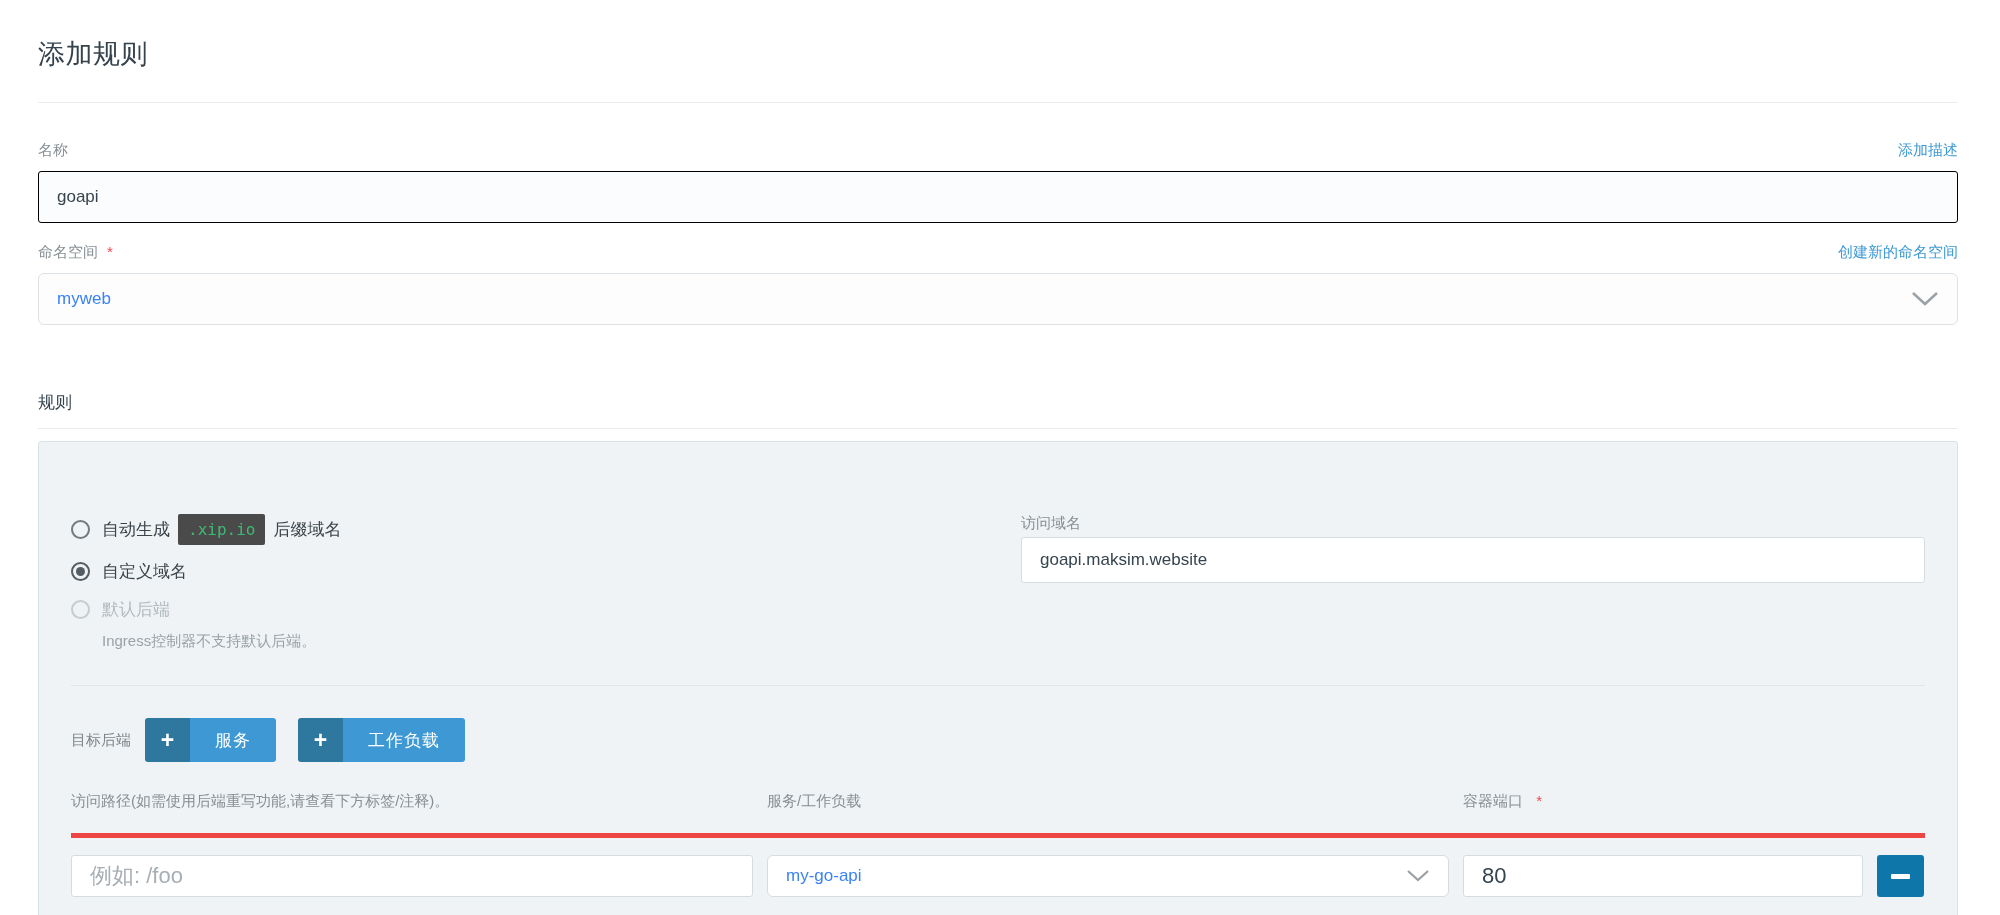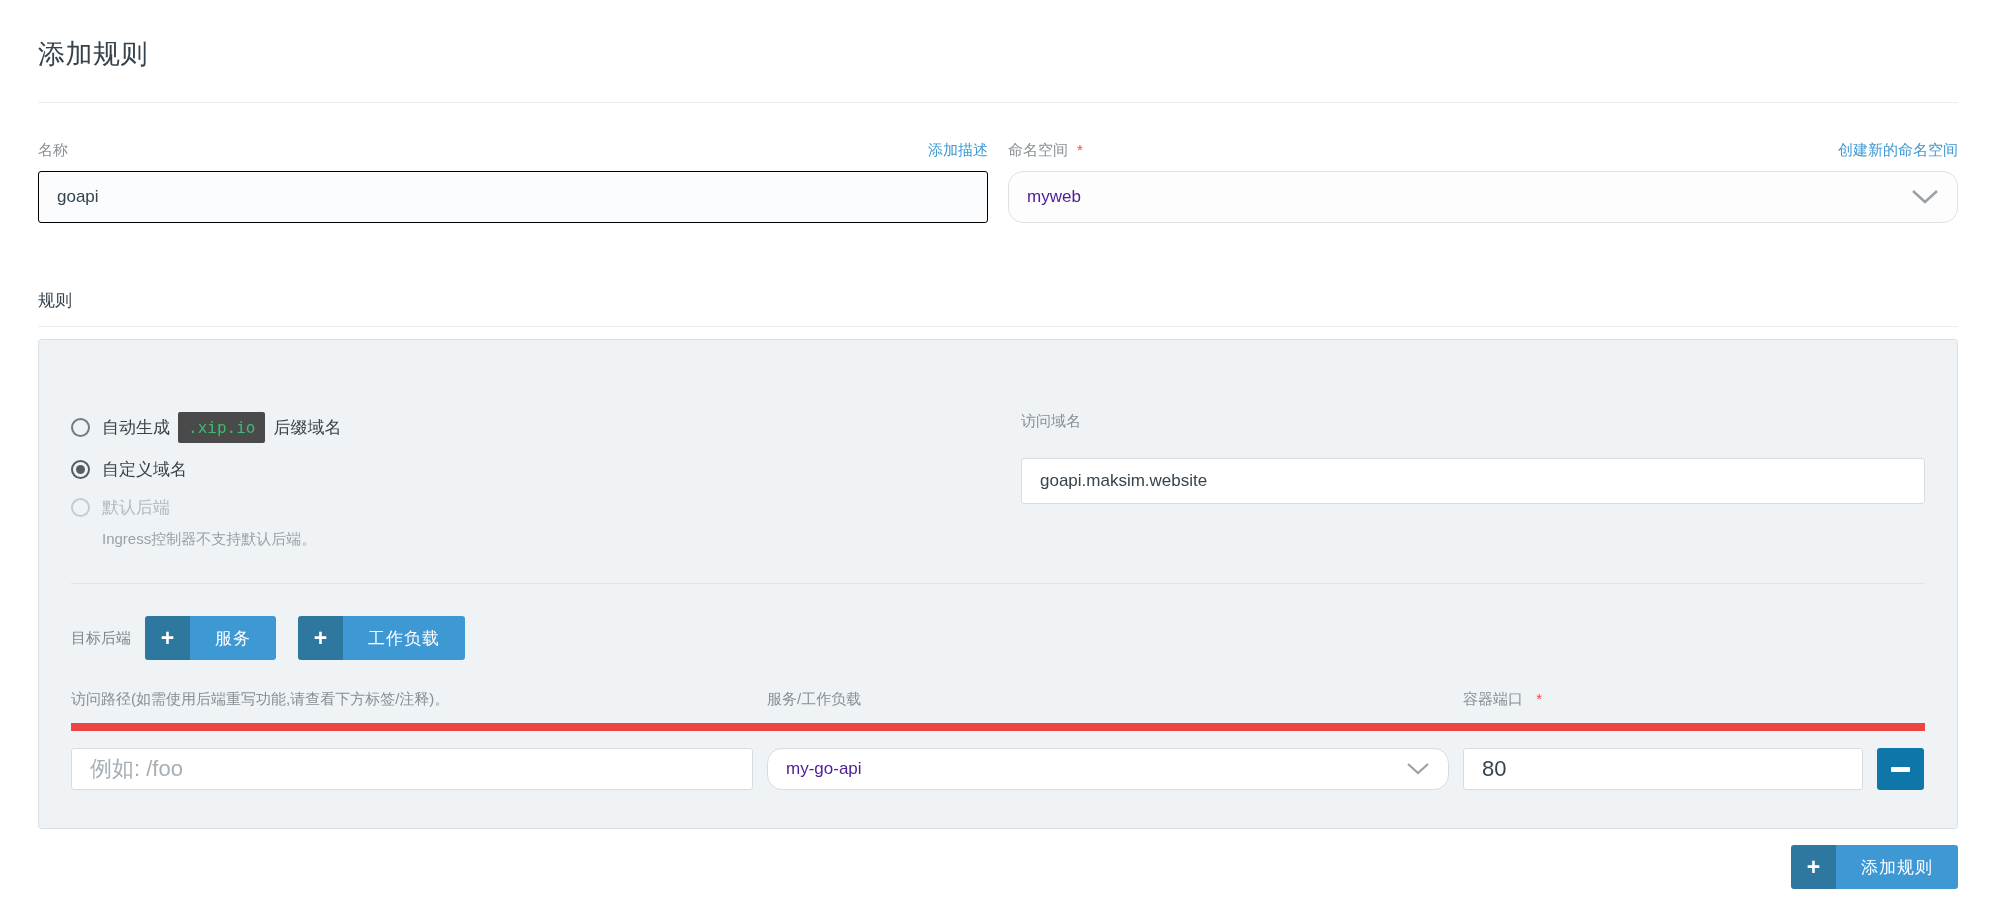--- a/index.html
+++ b/index.html
@@ -3,59 +3,59 @@
 <meta charset="utf-8">
 <style>
   * { box-sizing: border-box; }
   body { margin: 0; background: #fff; font-family: "Liberation Sans", "DejaVu Sans", sans-serif; }
   .page { width: 2000px; height: 915px; position: relative; background: #fff; padding: 26px 42px 0 38px; overflow: hidden; }
 
   .page-title { font-size: 27px; font-weight: 500; color: #36434d; margin: 10px 0 30px; letter-spacing: 0.5px; }
   .divider { border: none; border-top: 1px solid #e9edef; margin: 0; }
 
   
-  .top-grid { display: grid; grid-template-columns: 1fr 1fr; column-gap: 112px; margin-top: 38px; gap: 20px; }
+  .top-grid { display: grid; grid-template-columns: 1fr; column-gap: 112px; margin-top: 38px; gap: 20px; }
   .label-row { display: flex; justify-content: space-between; align-items: baseline; margin-bottom: 11px; }
   .field-label { font-size: 15px; color: #878f94; }
   .label-left { display: flex; align-items: baseline; }
   .required { color: #f64747; font-size: 15px; margin-left: 9px; }
   .link { font-size: 15px; color: #3d98d3; cursor: pointer; }
 
   .text-input { width: 100%; height: 52px; background: #fbfcfd; border: 1px solid #000000; border-radius: 3px; padding: 0 18px; font-size: 17px; color: #35444e; font-family: inherit; outline: none; }
-  .select { width: 100%; height: 52px; background: #fdfdfe; border: 1px solid #dce2e6; border-radius: 15px; display: flex; align-items: center; justify-content: space-between; padding: 0 18px; font-size: 17px; color: #4c1d95; cursor: pointer; }
+  .select { width: 100%; height: 52px; background: #fdfdfe; border: 1px solid #dce2e6; border-radius: 6px; display: flex; align-items: center; justify-content: space-between; padding: 0 18px; font-size: 17px; color: #3b82f6; cursor: pointer; }
   .chevron svg { display: block; }
 
   
   .section-title { font-size: 17px; font-weight: 400; color: #35444e; margin: 66px 0 14px; }
   .panel { background: #eff3f5; border: 1px solid #dbe2e6; border-radius: 3px; padding: 0 32px 38px; }
   .panel-grid { display: grid; grid-template-columns: 950px 1fr; padding-top: 72px; }
 
   .radio-row { display: flex; align-items: center; margin-bottom: 15px; font-size: 17px; color: #3a434a; cursor: pointer; }
   .radio { width: 19px; height: 19px; border-radius: 50%; border: 2px solid #737b81; margin-right: 12px; flex: 0 0 auto; position: relative; background: transparent; }
   .radio.checked { border-color: #555c62; }
   .radio.checked::after { content: ""; position: absolute; left: 3px; top: 3px; width: 9px; height: 9px; border-radius: 50%; background: #555c62; }
   .radio-row.disabled { color: #b3bbc0; cursor: default; }
   .radio-row.disabled .radio { border-color: #c5ccd0; }
   .code-badge { background: #4a4a4a; color: #3dba72; font-family: "DejaVu Sans Mono", monospace; font-size: 16px; padding: 6px 10px; border-radius: 2px; margin: 0 8px; }
   .radio-note { font-size: 15px; color: #9aa2a7; margin: -4px 0 0 31px; }
 
   .host-field .text-input { height: 46px; background: #fff; border-color: #d6dde1; }
-  .host-field .field-label { display: block; margin-bottom: 27px; }
+  .host-field .field-label { display: block; margin-bottom: 4px; }
 
   .panel-divider { border: none; border-top: 1px solid #dee4e7; margin: 34px 0 0; }
 
   .target-row { display: flex; align-items: center; margin-top: 32px; }
   .target-label { font-size: 15px; color: #7c858a; margin-right: 14px; }
   .btn-group { display: flex; align-items: stretch; height: 44px; border-radius: 3px; overflow: hidden; cursor: pointer; margin-right: 22px; padding: 0; border: none; background: none; font-family: inherit; }
   .btn-addon { width: 45px; background: #2e779f; color: #fff; display: flex; align-items: center; justify-content: center; font-size: 23px; font-weight: 700; }
   .btn-body { background: #3d98d3; color: #fff; display: flex; align-items: center; padding: 0 25px; font-size: 17px; letter-spacing: 1px; }
 
   
   .path-table { margin-top: 30px; }
-  .table-header { display: grid; grid-template-columns: 682px 682px 400px 1fr; column-gap: 14px; border-bottom: 8px solid #ef4444; padding-bottom: 14px; }
+  .table-header { display: grid; grid-template-columns: 682px 682px 400px 1fr; column-gap: 14px; border-bottom: 5px solid #ef4444; padding-bottom: 22px; }
   .th { font-size: 15px; color: #878f94; }
   .table-row { display: grid; grid-template-columns: 682px 682px 400px 1fr; column-gap: 14px; margin-top: 17px; align-items: center; }
   .row-input { height: 42px; background: #fff; border-color: #d6dde1; font-size: 22px; }
   .row-input::placeholder { color: #a8afb4; }
   .row-select { height: 42px; background: #fff; border-color: #d6dde1; }
   .remove-btn { width: 47px; height: 42px; background: #0e76a8; border: none; border-radius: 3px; display: flex; align-items: center; justify-content: center; cursor: pointer; }
   .minus-bar { width: 19px; height: 5px; background: #fff; border-radius: 1px; }
 
   .footer-row { display: flex; justify-content: flex-end; margin-top: 16px; }
 </style>

